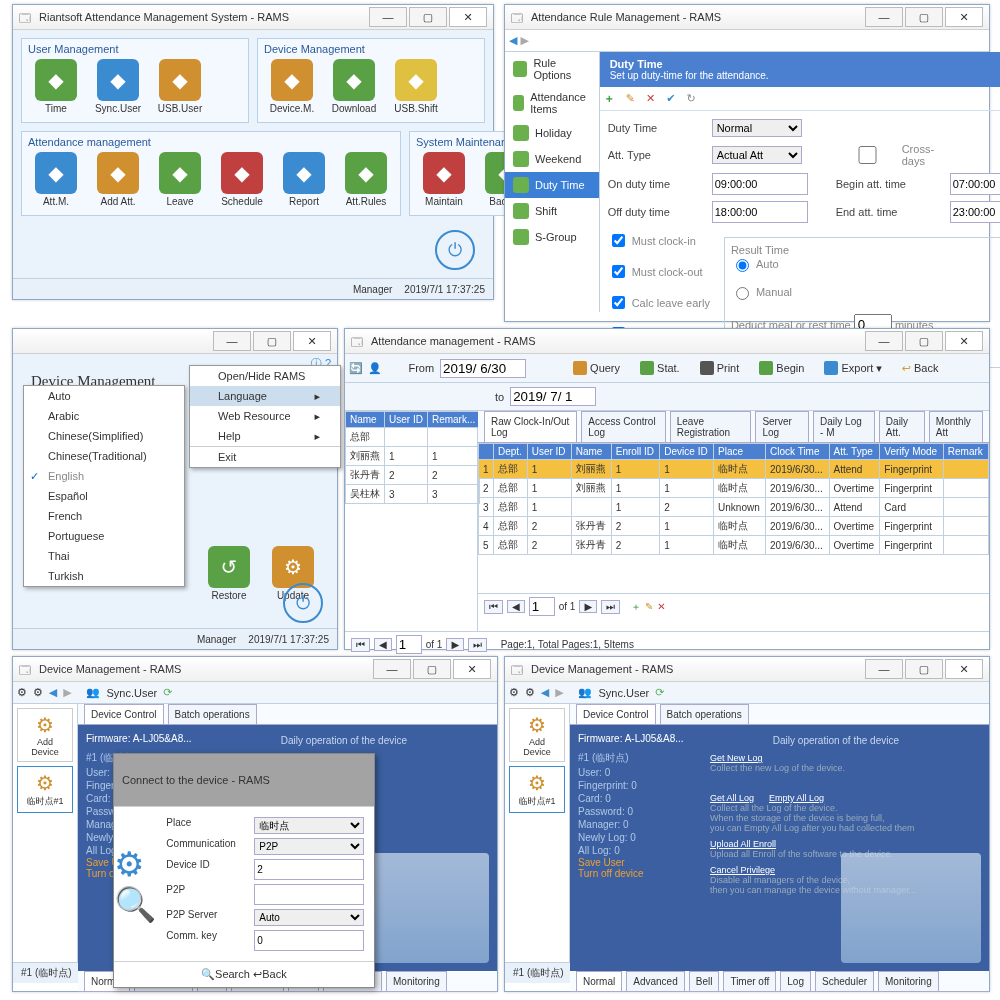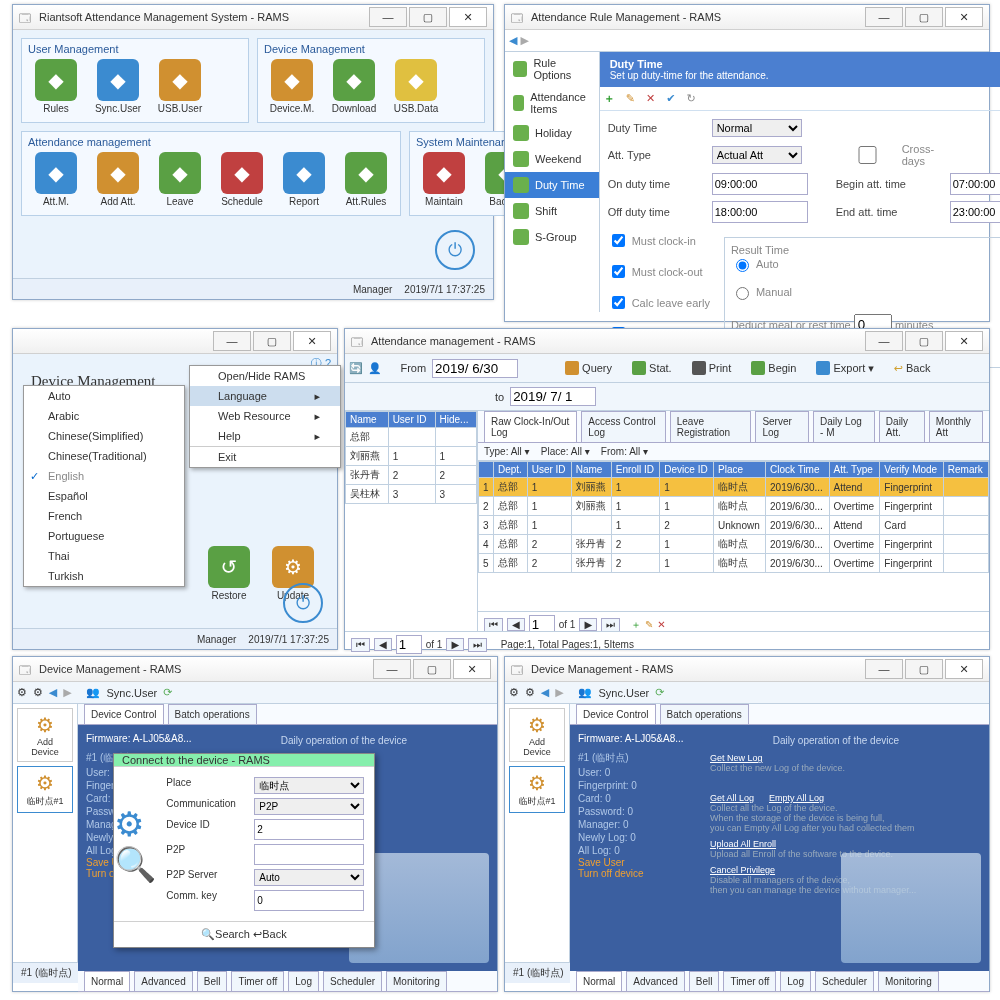--- a/index.html
+++ b/index.html
@@ -43,21 +43,21 @@
 .tabs .tab{padding:4px 6px;border:1px solid #aac;border-bottom:none;background:#f0f6fc;cursor:pointer}
 .tabs .tab.on{background:#fff}
 table.grid{border-collapse:collapse;width:100%;font-size:10px}
 table.grid th,table.grid td{border:1px solid #c0d0e0;padding:2px 4px;text-align:left;white-space:nowrap}
 table.grid th{background:#4b7fd0;color:#fff;font-weight:normal}
 table.grid tr.sel td{background:#f5c040}
 .devpanel{background:#3b5fa0;color:#fff;padding:8px;font-size:10px;position:relative;height:230px}
 .devpanel .item{color:#b0c8e8;padding:1px 0}
 .devpanel .warn{color:#f0a030}
 .dialog{position:absolute;background:#fff;border:1px solid #888;box-shadow:2px 2px 6px rgba(0,0,0,.4)}
-.dialog .dtitle{background:#86efac;padding:0 8px;border-bottom:1px solid #d0d0d0}
+.dialog .dtitle{background:#a3a3a3;padding:20px 8px;border-bottom:1px solid #d0d0d0}
 .dfrm{display:grid;grid-template-columns:80px 110px;gap:4px 8px;padding:10px;font-size:10px}
 .dfrm select,.dfrm input{border:1px solid #aac;height:17px;font-size:10px}
 .scene{position:absolute;right:8px;bottom:8px;width:140px;height:110px;background:linear-gradient(#d0e0f0,#a0c0e0);border-radius:4px;opacity:.7}
 .watermark{position:absolute;left:50%;top:50%;transform:translate(-50%,-50%);font-size:120px;color:rgba(30,120,200,.15);font-weight:bold;pointer-events:none;font-style:italic}
 .pager{padding:3px 6px;border-top:1px solid #c0d0e0;font-size:10px;display:flex;align-items:center;gap:4px}
 .pager .pb{border:1px solid #aac;padding:0 4px;cursor:pointer;background:#f0f6fc}
 .smic{width:14px;height:14px;display:inline-block;border-radius:2px}
 </style>
 </head>
 <body>
@@ -75,21 +75,21 @@
   </div>
  </div>
  <div class="panel">
   <div style="display:flex;gap:8px">
    <div style="flex:1">
     <div class="group">
      <div class="group-title">User Management</div>
      <div class="iconrow" id="g-user">
               <div class="bigbtn">
                 <div class="ic" style="background:#5aa044">◆</div>
-                <div class="lbl">Rules</div>
+                <div class="lbl">Time</div>
               </div>
               <div class="bigbtn">
                 <div class="ic" style="background:#3b8bd0">◆</div>
                 <div class="lbl">Sync.User</div>
               </div>
               <div class="bigbtn">
                 <div class="ic" style="background:#d09030">◆</div>
                 <div class="lbl">USB.User</div>
               </div>
             </div>
@@ -102,21 +102,21 @@
               <div class="bigbtn">
                 <div class="ic" style="background:#d09030">◆</div>
                 <div class="lbl">Device.M.</div>
               </div>
               <div class="bigbtn">
                 <div class="ic" style="background:#5aa044">◆</div>
                 <div class="lbl">Download</div>
               </div>
               <div class="bigbtn">
                 <div class="ic" style="background:#e0c040">◆</div>
-                <div class="lbl">USB.Data</div>
+                <div class="lbl">USB.Shift</div>
               </div>
             </div>
     </div>
    </div>
   </div>
   <div style="display:flex;gap:8px">
    <div style="flex:1.3">
     <div class="group">
      <div class="group-title">Attendance management</div>
      <div class="iconrow" id="g-att">
@@ -343,21 +343,21 @@
   <span class="title">Attendance management - RAMS</span>
   <div class="winbtns">
    <div class="winbtn">—</div>
    <div class="winbtn">▢</div>
    <div class="winbtn close">✕</div>
   </div>
  </div>
  <div class="toolbar">
   <span>🔄</span>
   <span>👤</span>
-  <span style="margin-left:12px">From</span>
+  <span style="margin-left:20px">From</span>
   <input style="width: 80px; border: 1px solid rgb(170, 170, 204);" value="2019/ 6/30">
   <span style="width:28px"></span>
   <div class="tbn">
         <span class="smic" style="background:#d09030"></span>
         <span>Query</span>
       </div>
   <div class="tbn">
         <span class="smic" style="background:#5aa044"></span>
         <span>Stat.</span>
       </div>
@@ -379,21 +379,21 @@
   <span>to</span>
   <input style="width: 80px; border: 1px solid rgb(170, 170, 204);" value="2019/ 7/ 1">
  </div>
  <div style="display:flex;height:220px">
   <div style="width:132px;border-right:1px solid #c0d0e0">
    <table class="grid" id="lefttbl">
           <tbody>
             <tr>
               <th>Name</th>
               <th>User ID</th>
-              <th>Hide...</th>
+              <th>Remark...</th>
             </tr>
             <tr>
               <td>总部</td>
               <td></td>
               <td> </td>
             </tr>
             <tr>
               <td>刘丽燕</td>
               <td>1</td>
               <td>1</td>
@@ -414,28 +414,20 @@
   <div style="flex:1;overflow:hidden">
    <div class="tabs" id="w4tabs">
           <span class="tab on">Raw Clock-In/Out Log</span>
           <span class="tab">Access Control Log</span>
           <span class="tab">Leave Registration</span>
           <span class="tab">Server Log</span>
           <span class="tab">Daily Log - M</span>
           <span class="tab">Daily Att.</span>
           <span class="tab">Monthly Att</span>
         </div>
-   <div style="padding:3px 6px;font-size:10px;background:#f8fbff;border-bottom:1px solid #c0d0e0">
-    <span>Type:</span>
-    <span>All</span> ▾ &nbsp;&nbsp;
-    <span>Place:</span>
-    <span>All</span> ▾ &nbsp;&nbsp;
-    <span>From:</span>
-    <span>All</span> ▾
-   </div>
    <div style="overflow:auto;height:150px">
     <table class="grid" id="maintbl">
             <tbody>
               <tr>
                 <th></th>
                 <th>Dept.</th>
                 <th>User ID</th>
                 <th>Name</th>
                 <th>Enroll ID</th>
                 <th>Device ID</th>

